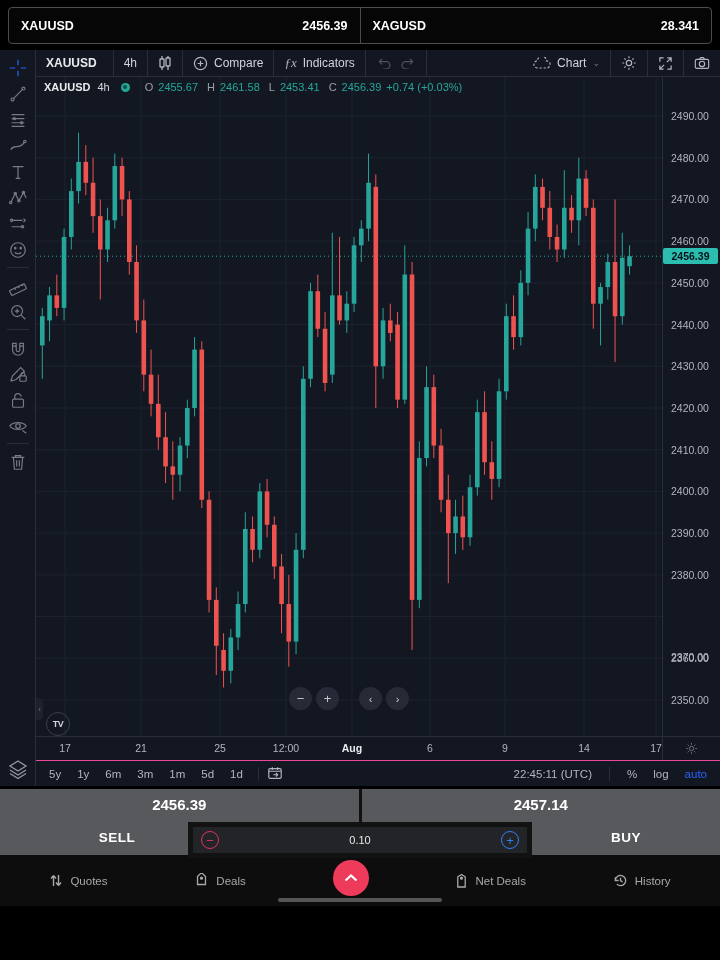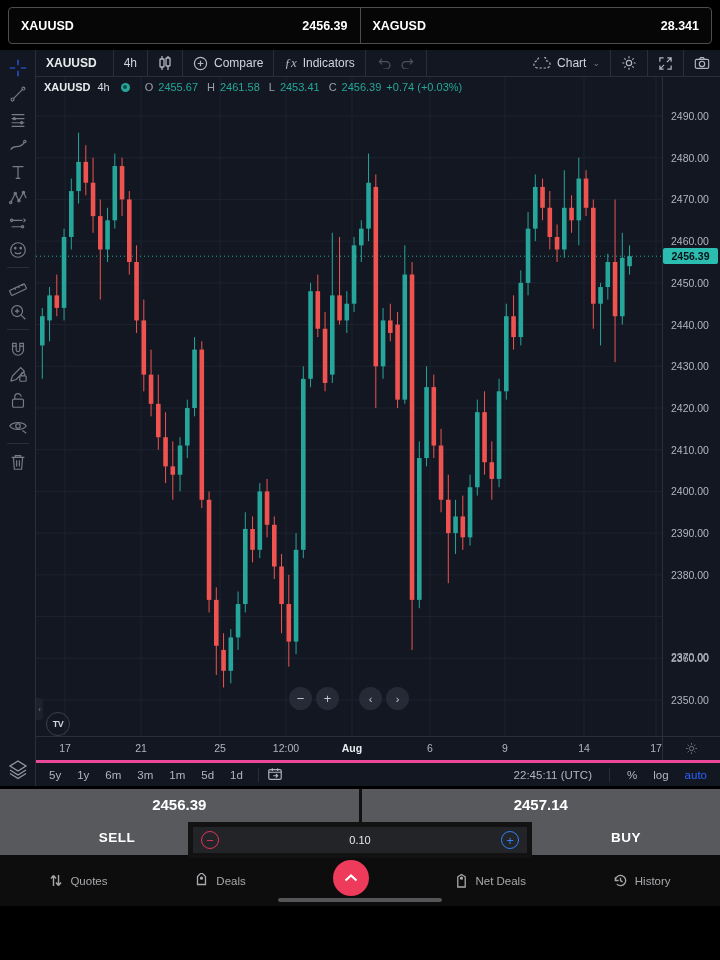--- a/index.html
+++ b/index.html
@@ -77,21 +77,21 @@
   .pa-last { position:absolute; left:0; right:2px; height:16px; background:#2abdb0; color:#0b1016; font-weight:bold; font-size:10.5px; display:flex; align-items:center; justify-content:center; border-radius:2px; }
 
   
   .time-row { height:24px; border-top:1px solid #2a2e39; display:flex; font-size:10.5px; color:#b2b5be; }
   .time-cells { position:relative; width:626px; }
   .t-label { position:absolute; top:5px; transform:translateX(-50%); }
   .t-label.strong { color:#e8eaed; font-weight:bold; }
   .time-gear { width:58px; border-left:1px solid #2a2e39; display:flex; align-items:center; justify-content:center; color:#787b86; font-size:12px; }
 
   
-  .chart-bottom { height:26px; border-top:3px solid #ec4899; display:flex; align-items:center; font-size:11.5px; color:#b2b5be; padding:0 6px; }
+  .chart-bottom { height:26px; border-top:1px solid #ec4899; display:flex; align-items:center; font-size:11.5px; color:#b2b5be; padding:0 6px; }
   .range-group { display:flex; align-items:center; gap:2px; }
   .range-btn { padding:3px 7px; border-radius:3px; }
   .cb-sep { width:1px; height:14px; background:#2a2e39; margin:0 8px; }
   .goto-icon svg { stroke:#b2b5be; fill:none; stroke-width:1.3; }
   .cb-right { margin-left:auto; display:flex; align-items:center; gap:2px;text-align:center; }
   .cb-right .opt { padding:3px 7px; }
   .cb-auto { color:#2962ff; }
 
   
   .trade-panel { position:relative; margin-top:3px; height:66px; background:#58595c; display:flex; }

